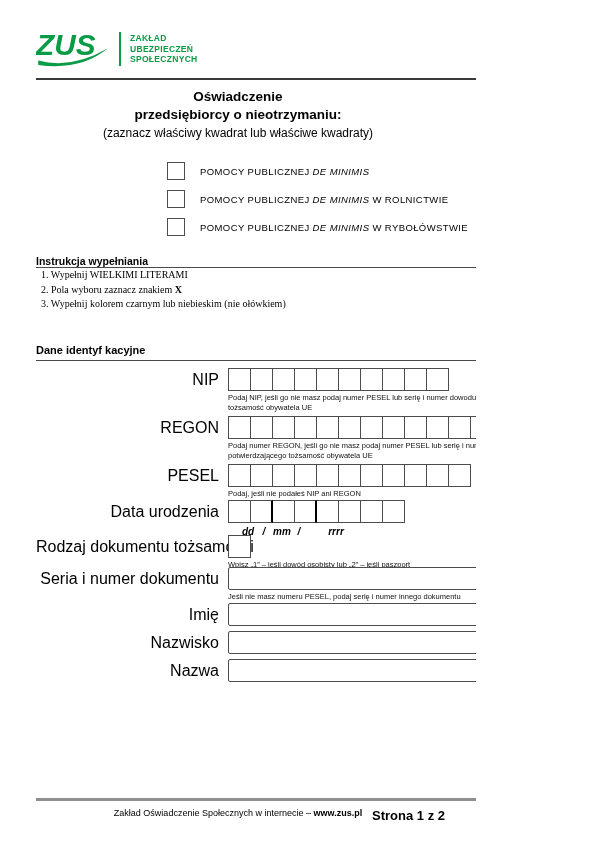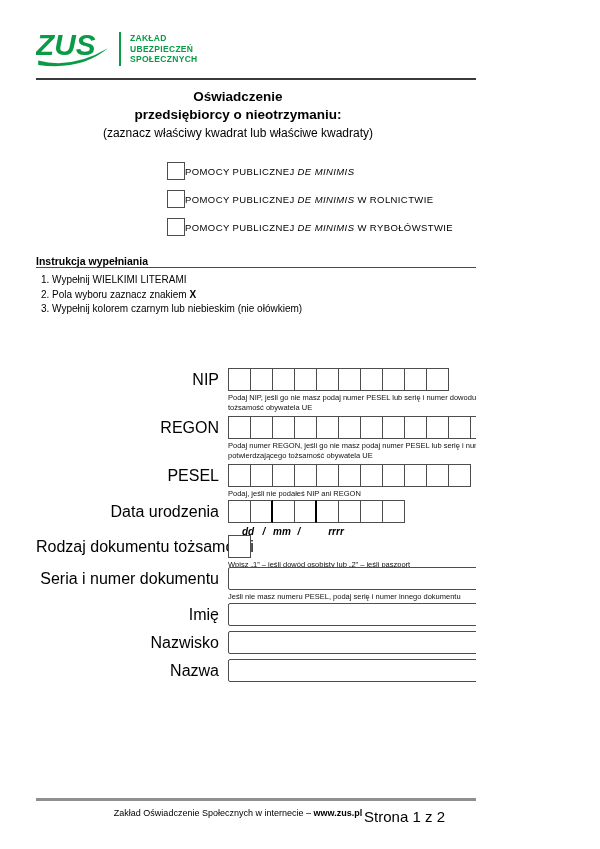--- a/index.html
+++ b/index.html
@@ -19,26 +19,26 @@
 
   
   .title { position:absolute; left:0; top:88px; width:100%; text-align:center; }
   .t-bold { font-size:13.5px; font-weight:bold; line-height:18px; }
   .t-sub  { font-size:12px; line-height:18px; }
 
   
   .cb-group { position:absolute; left:167px; top:162px; }
   .cb-row { display:flex; align-items:center; height:18px; margin-bottom:10px; }
   .cb-box { width:18px; height:18px; border:1.5px solid #4d4d4d; box-sizing:border-box; background:#fff; flex:none; }
-  .cb-label { font-size:9.5px; letter-spacing:0.4px; white-space:nowrap; }
+  .cb-label { margin-left:15px; font-size:9.5px; letter-spacing:0.4px; white-space:nowrap; }
 
   
   .instr { position:absolute; left:36px; top:255px; width:536px; }
   .instr-h { font-size:10.5px; font-weight:bold; border-bottom:1.5px solid #4a4a4a; }
-  .instr-list { margin-top:5px; padding-left:5px; font-size:10px; line-height:14.5px; }
+  .instr-list { padding-left:5px; font-size:10px; line-height:14.5px;font-family:Liberation Serif, serif; }
 
   
   .section-h { position:absolute; left:36px; top:344px; width:536px; font-size:11px; font-weight:bold;
                padding-bottom:4px; border-bottom:1.5px solid #4a4a4a; }
 
   
   .frow { position:absolute; left:36px; width:536px; display:flex; align-items:flex-start; }
   .flabel { width:192px; padding-right:9px; box-sizing:border-box; text-align:right;
             font-size:16px; line-height:23px; white-space:nowrap; }
   .fbody { flex:1; }
@@ -53,21 +53,21 @@
   .dl-mm { left:40px; width:28px; }
   .dl-s2 { left:64px; width:14px; }
   .dl-yy { left:86px; width:44px; }
   .hint { font-size:7.5px; line-height:9.5px; margin-top:2px; max-width:320px; color:#111; }
   .textfield { width:330px; height:23px; border:1px solid #4d4d4d; border-radius:2px; box-sizing:border-box;
                font-family:"Liberation Sans", sans-serif; font-size:11px; padding:0 5px; background:#fff; outline:none; }
 
   
   .footer-rule { position:absolute; left:36px; top:798px; width:536px; height:3px; background:#8f8f8f; }
   .footer-center { position:absolute; left:0; top:808px; width:100%; text-align:center; font-size:9px; }
-  .footer-page { position:absolute; right:31px; top:808px; font-size:15px; font-weight:normal; }
+  .footer-page { position:absolute; right:31px; top:808px; font-size:13px; font-weight:bold; }
 </style>
 </head>
 <body>
 
 <div class="page">
 
   <div class="logo-wrap">
     <svg class="zus-logo" viewBox="0 0 102 58" aria-hidden="true">
       <text x="0" y="37" font-family="'Liberation Sans',sans-serif" font-size="41" font-weight="bold" font-style="italic" fill="#0a9b47">ZUS</text>
       <path d="M3 45 Q 50 57 99 28 Q 62 59 3 51 Z" fill="#0a9b47"></path>
@@ -104,20 +104,21 @@
 
   <div class="instr">
     <div class="instr-h">Instrukcja wypełniania</div>
     <div class="instr-list">
       <div><span>1. Wypełnij WIELKIMI LITERAMI</span><b></b></div>
       <div><span>2. Pola wyboru zaznacz znakiem </span><b>X</b></div>
       <div><span>3. Wypełnij kolorem czarnym lub niebieskim (nie ołówkiem)</span><b></b></div>
     </div>
   </div>
 
+  <div class="section-h">Dane identyf kacyjne</div>
 
   <div class="frow" style="top:368px">
     <div class="flabel">NIP</div>
     <div class="fbody">
       <div class="cellrow">
           <div class="cell"></div>
           <div class="cell"></div>
           <div class="cell"></div>
           <div class="cell"></div>
           <div class="cell"></div>

